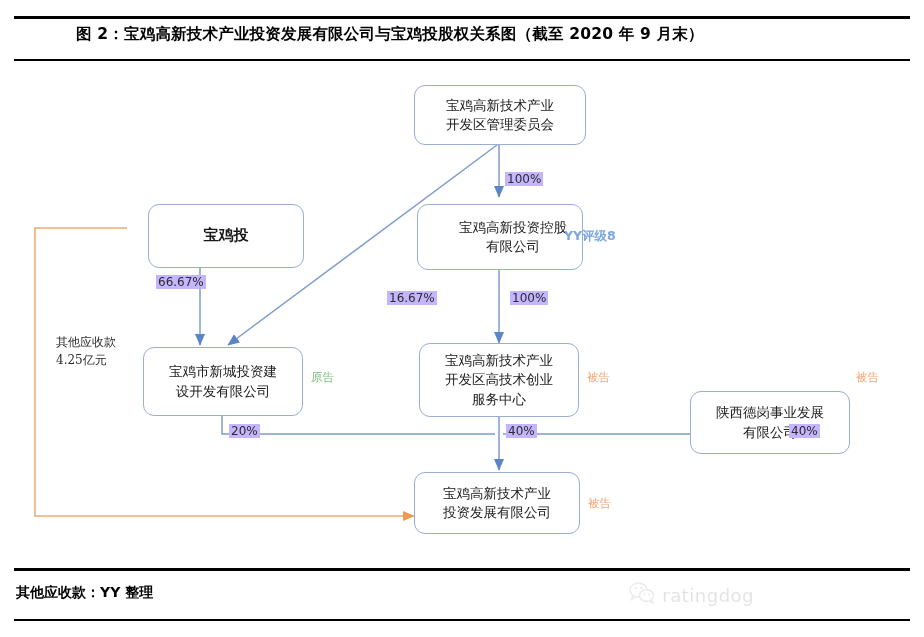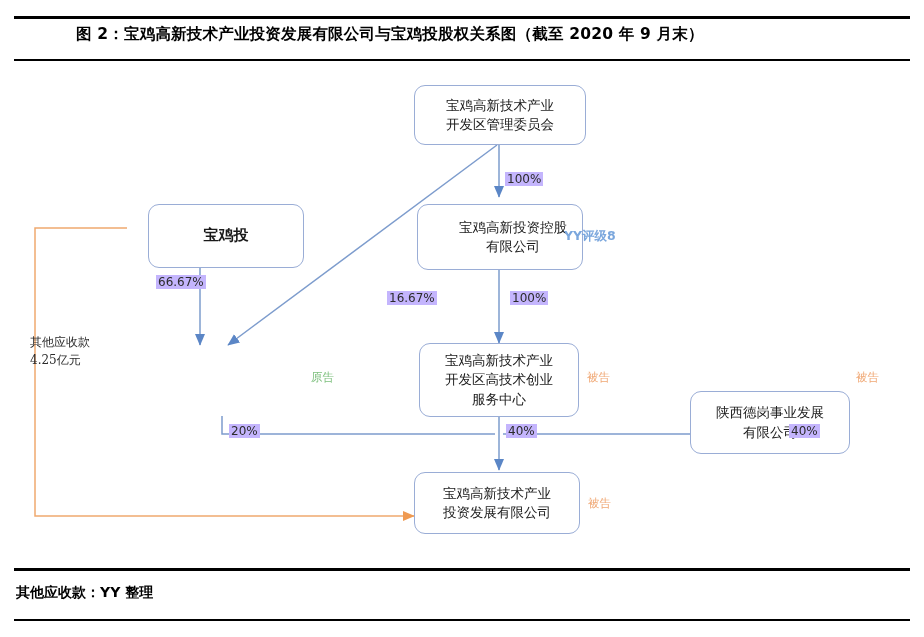--- a/index.html
+++ b/index.html
@@ -188,20 +188,24 @@
     <div class="node-box strong" style="left:148px; top:142px; width:156px; height:64px;">
       <span style="white-space:pre-line">宝鸡投</span>
     </div>
 
     <div class="node-box" style="left:417px; top:142px; width:166px; height:66px;padding-left:32px;">
       <span style="white-space:pre-line">宝鸡高新投资控股
 有限公司</span>
     </div>
     <div class="rating-label" style="left:564px; top:166px;text-align:center;">YY评级8</div>
 
+    <div class="node-box" style="left:143px; top:285px; width:160px; height:69px;">
+      <span style="white-space:pre-line">宝鸡市新城投资建
+设开发有限公司</span>
+    </div>
     <div class="tag tag-plaintiff" style="left:311px; top:308px;">原告</div>
 
     <div class="node-box" style="left:419px; top:281px; width:160px; height:74px;">
       <span style="white-space:pre-line">宝鸡高新技术产业
 开发区高技术创业
 服务中心</span>
     </div>
     <div class="tag tag-defendant" style="left:587px; top:308px;">被告</div>
 
     <div class="node-box" style="left:690px; top:289px; width:160px; height:63px;margin-top:40px;">
@@ -217,24 +221,39 @@
     <div class="tag tag-defendant" style="left:588px; top:434px;">被告</div>
 
     <div class="edge-label" style="left:505px; top:110px;">100%</div>
     <div class="edge-label" style="left:387px; top:229px;">16.67%</div>
     <div class="edge-label" style="left:156px; top:213px;">66.67%</div>
     <div class="edge-label" style="left:510px; top:229px;">100%</div>
     <div class="edge-label" style="left:229px; top:362px;">20%</div>
     <div class="edge-label" style="left:506px; top:362px;">40%</div>
     <div class="edge-label" style="left:789px; top:362px;">40%</div>
 
-    <div class="side-note" style="left:30px; top:271px;">其他应收款
+    <div class="side-note" style="left:56px; top:271px;">其他应收款
 4.25亿元</div>
 
   </div>
 
   <div class="footer-rule-top"></div>
   <div class="source-note">其他应收款：YY 整理</div>
 
+  <div class="watermark">
+    <span>
+      <svg width="26" height="22" viewBox="0 0 26 22">
+        <ellipse cx="9.5" cy="8" rx="8.5" ry="7" fill="none" stroke="#d6d6d6" stroke-width="1.4"></ellipse>
+        <path d="M4,13.5 L2.5,17.5 L6.5,15.4" fill="none" stroke="#d6d6d6" stroke-width="1.4"></path>
+        <circle cx="6.6" cy="6.2" r="1.15" fill="#d6d6d6"></circle>
+        <circle cx="12.2" cy="6.2" r="1.15" fill="#d6d6d6"></circle>
+        <ellipse cx="17.5" cy="13.5" rx="7" ry="5.8" fill="#fff" stroke="#d6d6d6" stroke-width="1.4"></ellipse>
+        <path d="M22.5,18 L24,21 L20.6,19.4" fill="none" stroke="#d6d6d6" stroke-width="1.4"></path>
+        <circle cx="15.2" cy="12.3" r="0.95" fill="#d6d6d6"></circle>
+        <circle cx="19.9" cy="12.3" r="0.95" fill="#d6d6d6"></circle>
+      </svg>
+    </span>
+    <span class="watermark-text">ratingdog</span>
+  </div>
 
   <div class="footer-rule-bottom"></div>
 
 </div>
 
 </body></html>

